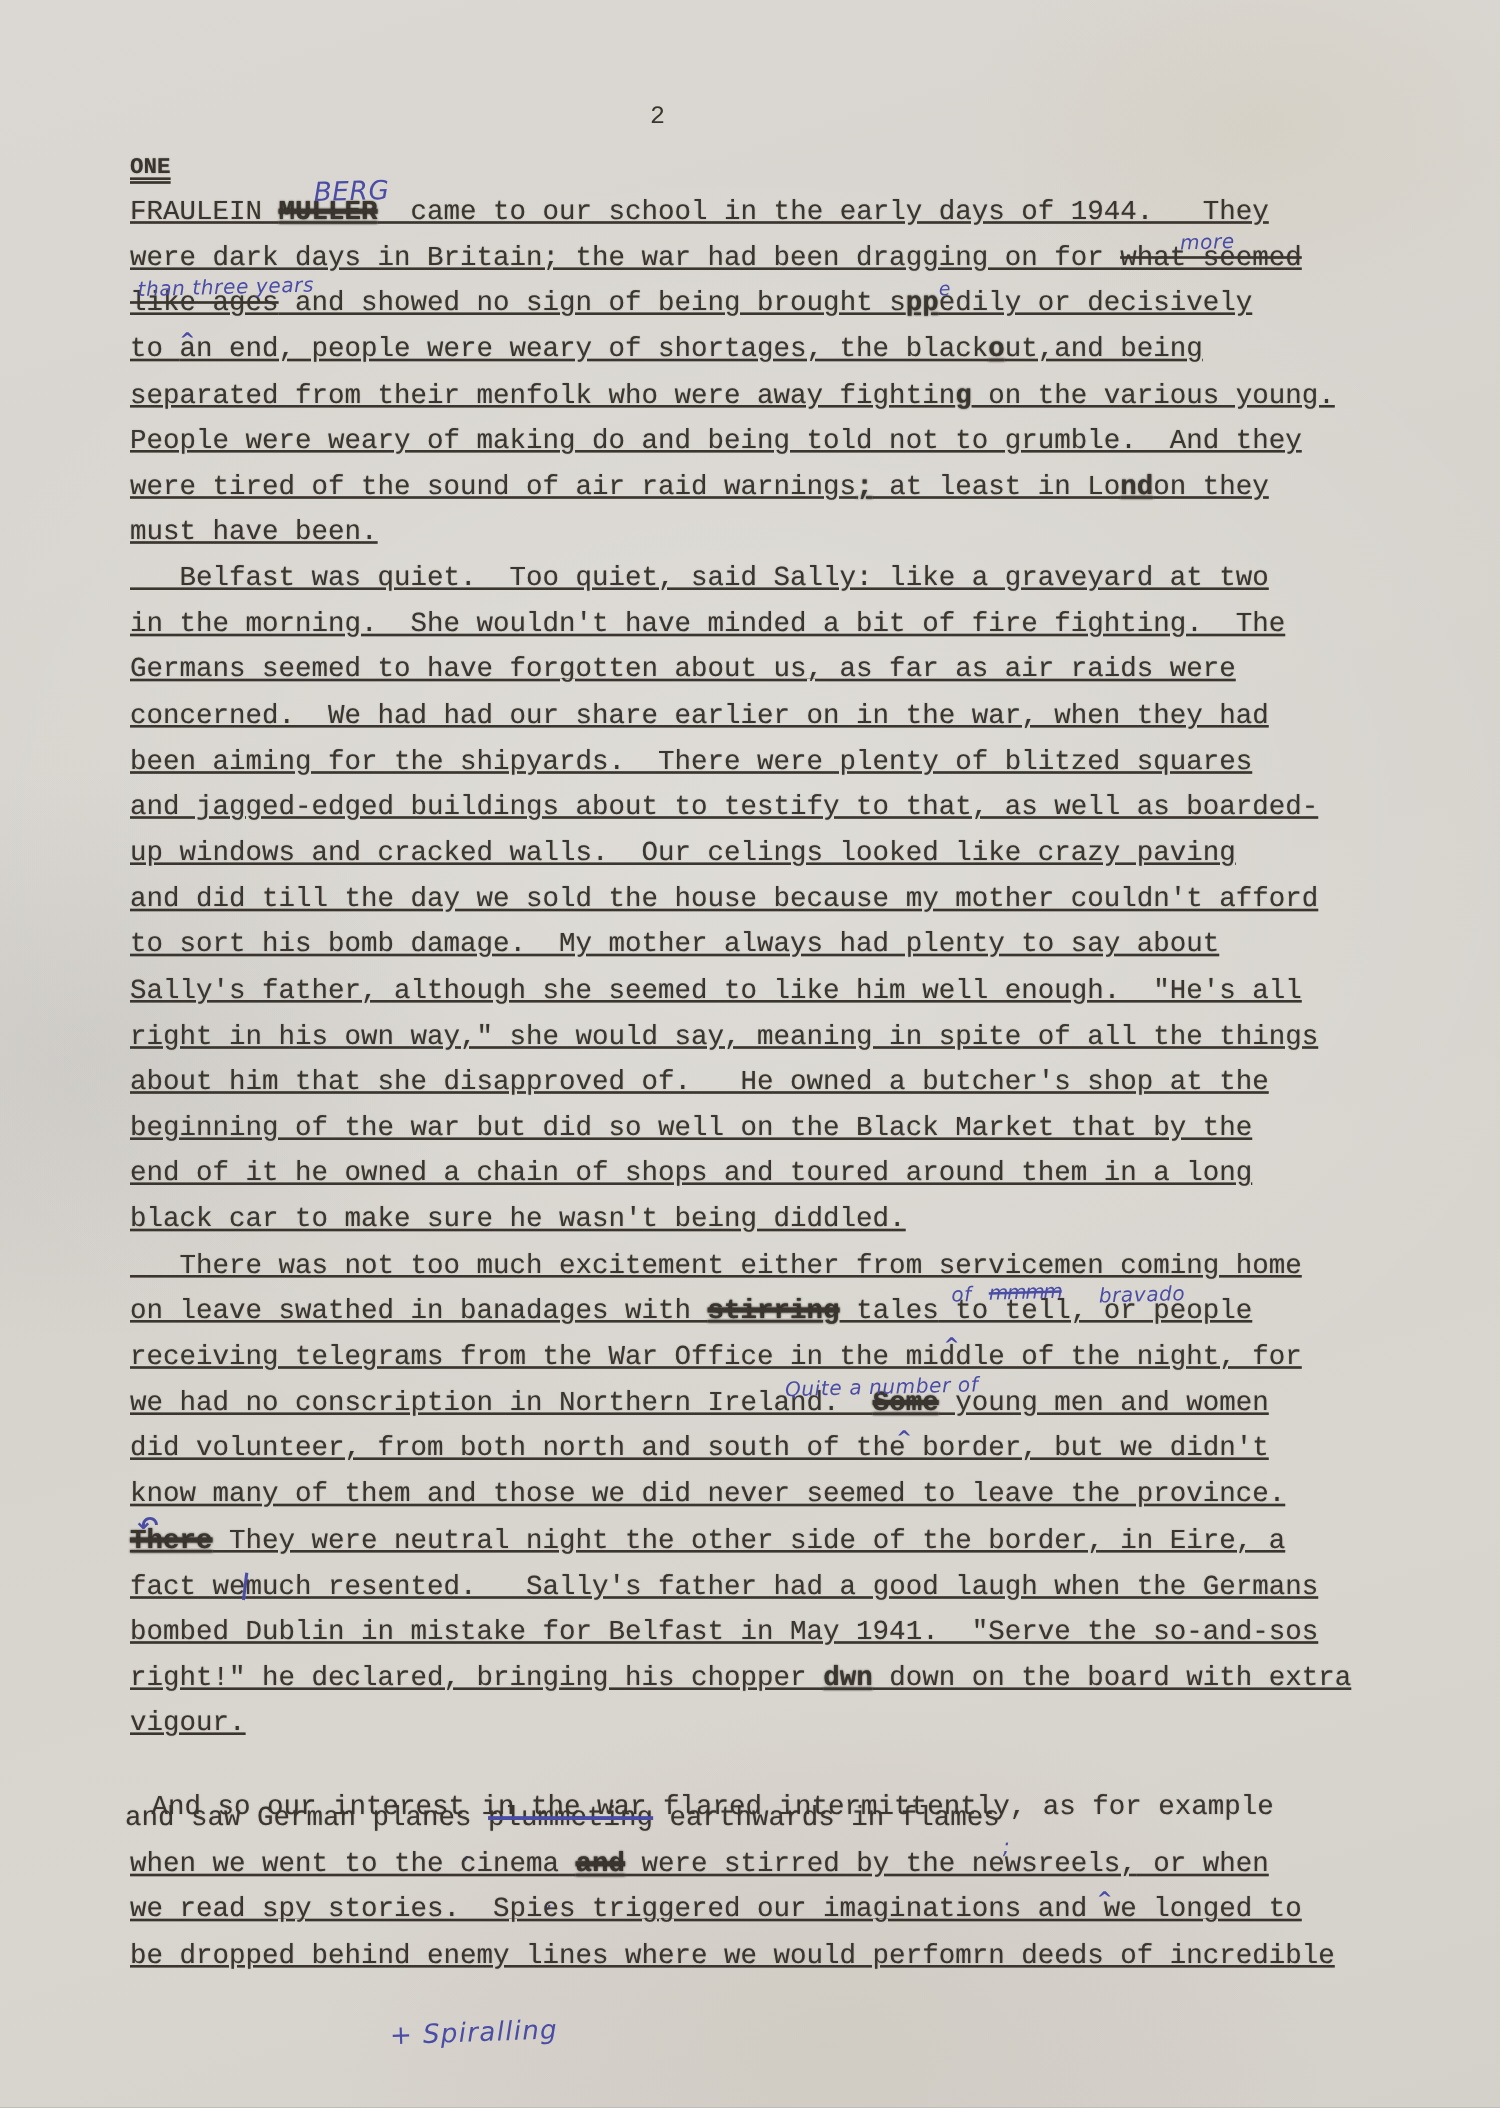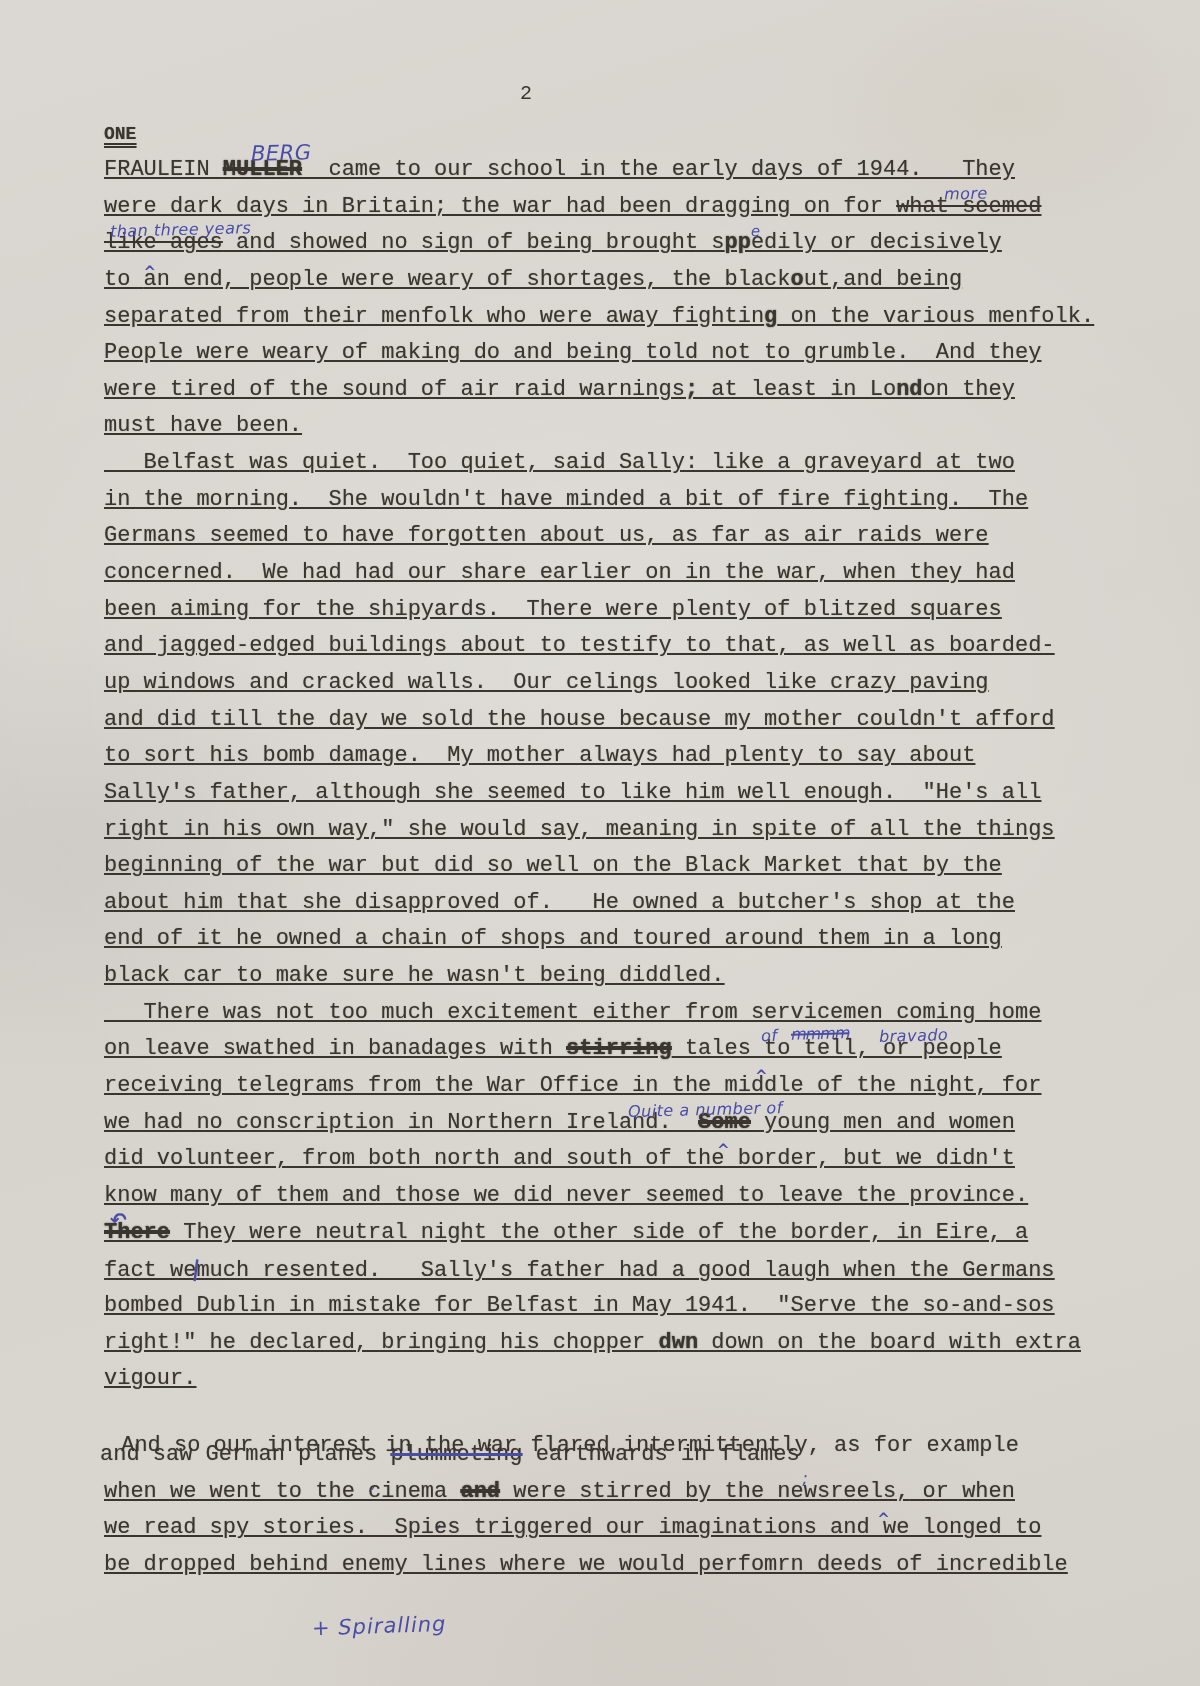--- a/index.html
+++ b/index.html
@@ -43,37 +43,37 @@
 <body>
 
 <div class="page">
   <div class="pagenum">2</div>
   <div class="heading"><span class="dbl">ONE</span></div>
   <div id="body" class="body">
       <div class="tline"><span class="tn">FRAULEIN </span><span class="anno"><span class="ink" style="left: 28px; top: -32px; font-size: 21px;">BERG</span></span><span class="tsb">MULLER</span><span class="tn">  came to our school in the early days of 1944.   They</span></div>
       <div class="tline"><span class="tn">were dark days in Britain; the war had been dragging on for </span><span class="anno"><span class="ink" style="left: 48px; top: -26px; font-size: 16px;">more</span></span><span class="tst">what seemed</span></div>
       <div class="tline"><span class="anno"><span class="ink" style="left: 6px; top: -26px; font-size: 16px;">than three years</span></span><span class="tst">like ages</span><span class="tn"> and showed no sign of being brought s</span><span class="tb">pp</span><span class="anno"><span class="ink" style="left: 0px; top: -24px; font-size: 15px;">e</span></span><span class="tn">edily or decisively</span></div>
       <div class="tline"><span class="tn">to </span><span class="anno"><span class="ink ink-caret" style="left: 0px; top: -20px;">^</span></span><span class="tn">an end, people were weary of shortages, the black</span><span class="tb">o</span><span class="tn">ut,and being</span></div>
-      <div class="tline"><span class="tn">separated from their menfolk who were away fightin</span><span class="tb">g</span><span class="tn"> on the various menfolk.</span></div>
+      <div class="tline"><span class="tn">separated from their menfolk who were away fightin</span><span class="tb">g</span><span class="tn"> on the various young.</span></div>
       <div class="tline"><span class="tn">People were weary of making do and being told not to grumble.  And they</span></div>
       <div class="tline"><span class="tn">were tired of the sound of air raid warnings</span><span class="tb">;</span><span class="tn"> at least in Lo</span><span class="tb">nd</span><span class="tn">on they</span></div>
       <div class="tline"><span class="tn">must have been.</span></div>
       <div class="tline"><span class="tn">   Belfast was quiet.  Too quiet, said Sally: like a graveyard at two</span></div>
       <div class="tline"><span class="tn">in the morning.  She wouldn't have minded a bit of fire fighting.  The</span></div>
       <div class="tline"><span class="tn">Germans seemed to have forgotten about us, as far as air raids were</span></div>
       <div class="tline"><span class="tn">concerned.  We had had our share earlier on in the war, when they had</span></div>
       <div class="tline"><span class="tn">been aiming for the shipyards.  There were plenty of blitzed squares</span></div>
       <div class="tline"><span class="tn">and jagged-edged buildings about to testify to that, as well as boarded-</span></div>
       <div class="tline"><span class="tn">up windows and cracked walls.  Our celings looked like crazy paving</span></div>
       <div class="tline"><span class="tn">and did till the day we sold the house because my mother couldn't afford</span></div>
       <div class="tline"><span class="tn">to sort his bomb damage.  My mother always had plenty to say about</span></div>
       <div class="tline"><span class="tn">Sally's father, although she seemed to like him well enough.  "He's all</span></div>
       <div class="tline"><span class="tn">right in his own way," she would say, meaning in spite of all the things</span></div>
+      <div class="tline"><span class="tn">about him that she disapproved of.   He owned a butcher's shop at the</span></div>
       <div class="tline"><span class="tn">beginning of the war but did so well on the Black Market that by the</span></div>
-      <div class="tline"><span class="tn">about him that she disapproved of.   He owned a butcher's shop at the</span></div>
       <div class="tline"><span class="tn">end of it he owned a chain of shops and toured around them in a long</span></div>
       <div class="tline"><span class="tn">black car to make sure he wasn't being diddled.</span></div>
       <div class="tline"><span class="tn">   There was not too much excitement either from servicemen coming home</span></div>
       <div class="tline"><span class="tn">on leave swathed in banadages with </span><span class="tsb">stirring</span><span class="tn"> tales</span><span class="anno"><span class="ink" style="left: 10px; top: -26px; font-size: 16px;">of</span></span><span class="anno"><span class="ink ink-st" style="left: 40px; top: -28px; font-size: 16px;">mmmm</span></span><span class="anno"><span class="ink" style="left: 128px; top: -26px; font-size: 16px;">bravado</span></span><span class="anno"><span class="ink ink-caret" style="left: 4px; top: 15px;">^</span></span><span class="tn"> to tell, or people</span></div>
       <div class="tline"><span class="tn">receiving telegrams from the War Office in the middle of the night, for</span></div>
       <div class="tline"><span class="tn">we had no conscription in Northern Ireland.  </span><span class="anno"><span class="ink" style="left: -70px; top: -26px; font-size: 16px;">Quite a number of</span></span><span class="tsb">Some</span><span class="anno"><span class="ink ink-caret" style="left: -34px; top: 15px;">^</span></span><span class="tn"> young men and women</span></div>
       <div class="tline"><span class="tn">did volunteer, from both north and south of the border, but we didn't</span></div>
       <div class="tline"><span class="tn">know many of them and those we did never seemed to leave the province.</span></div>
       <div class="tline"><span class="anno"><span class="ink ink-caret" style="left: 6px; top: -28px; font-size: 20px;">↶</span></span><span class="tsb">There</span><span class="tn"> They were neutral night the other side of the border, in Eire, a</span></div>
       <div class="tline"><span class="tn">fact we</span><span class="thw">|</span><span class="tn">much resented.   Sally's father had a good laugh when the Germans</span></div>

